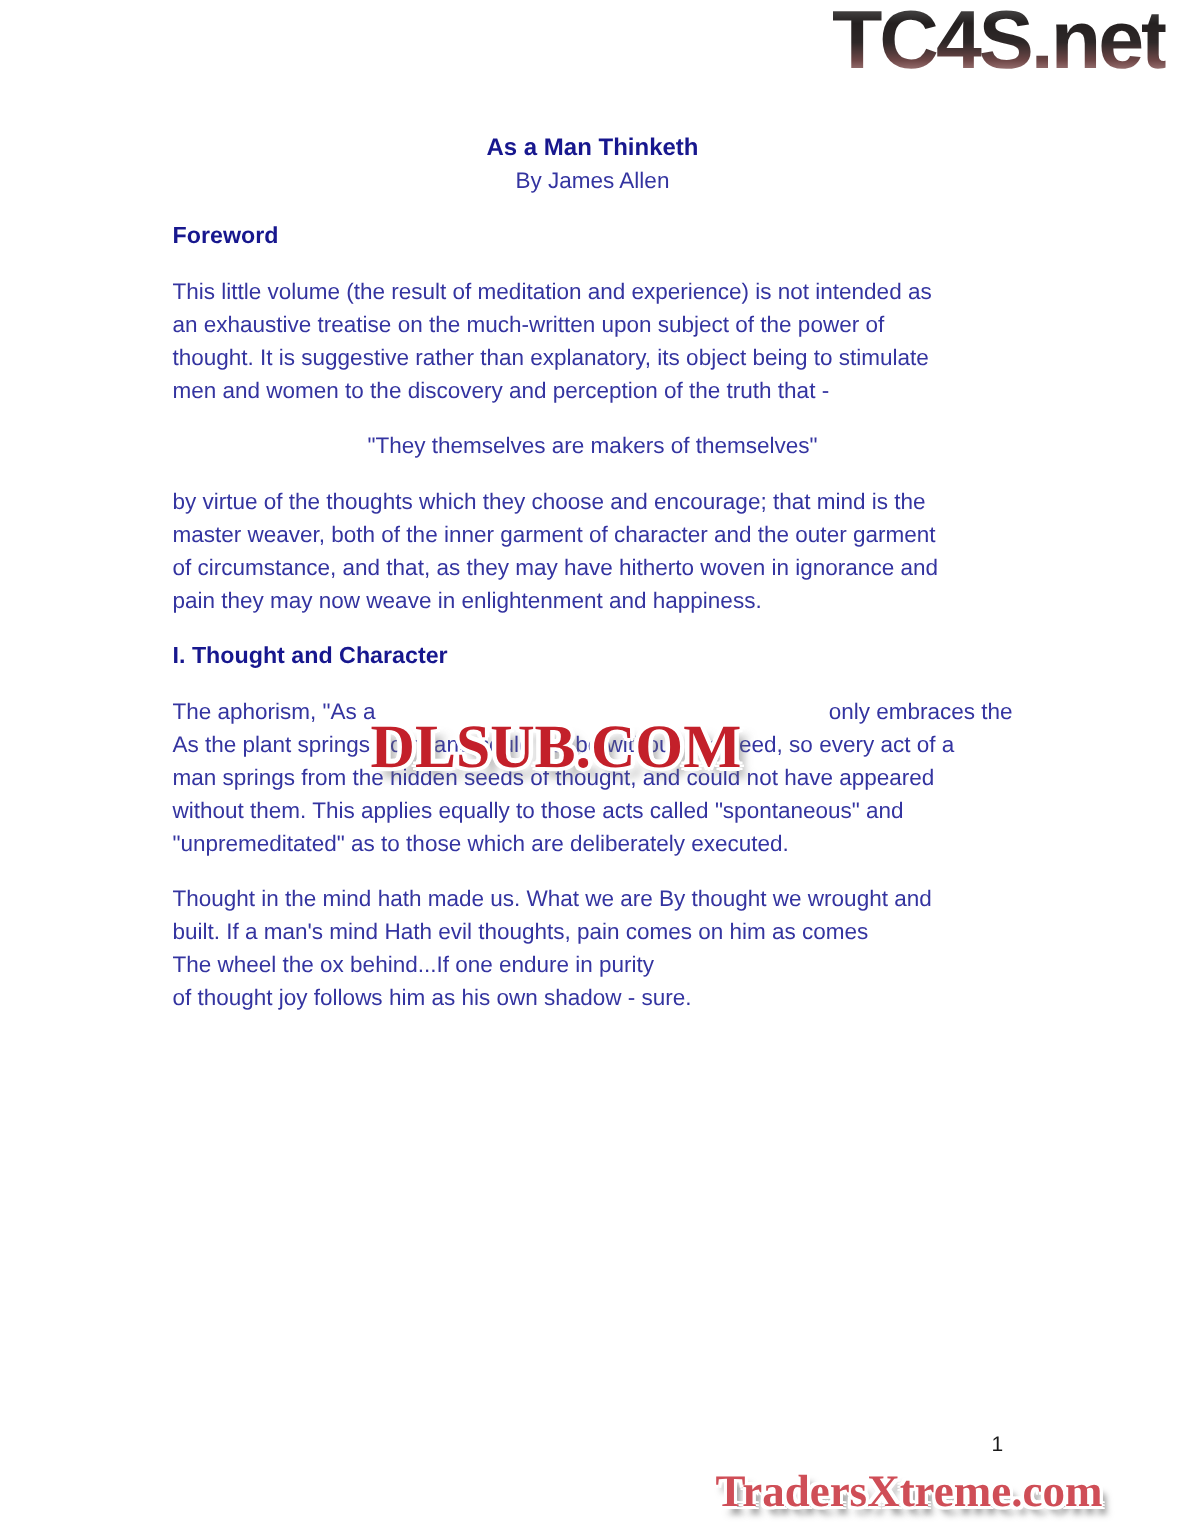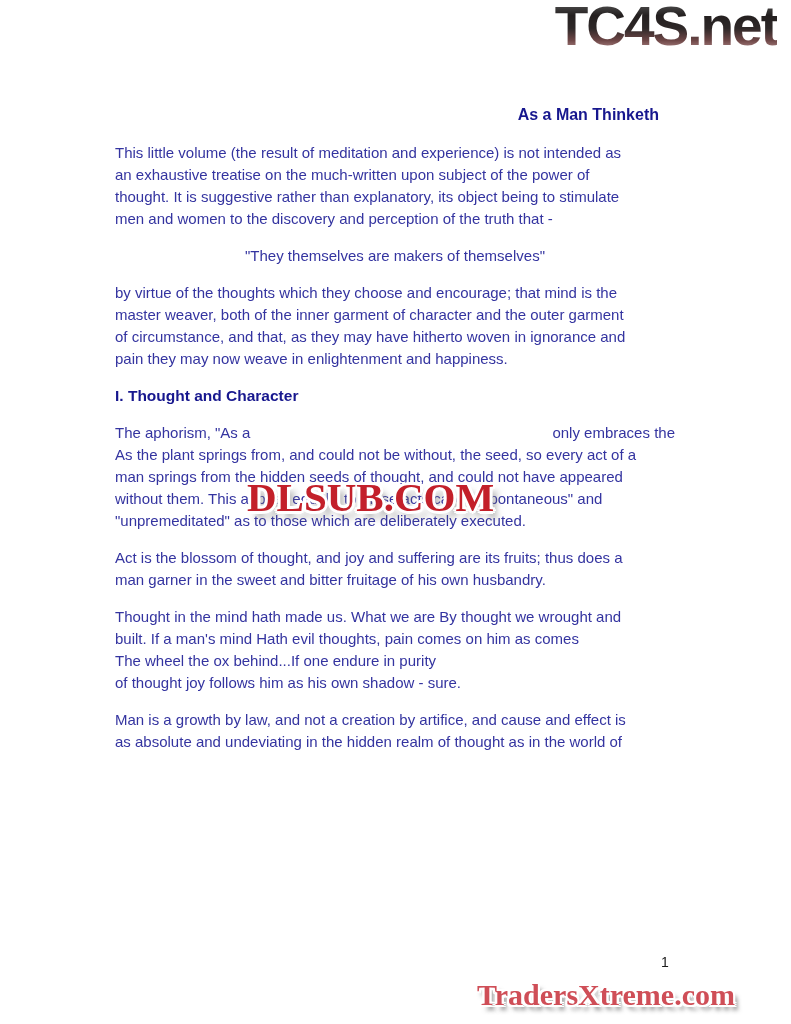--- a/index.html
+++ b/index.html
@@ -7,21 +7,21 @@
     width:791px;height:1024px;background:#ffffff;position:relative;
     font-family:"Liberation Sans", sans-serif;overflow:hidden;
   }
   
   .content{
     position:absolute;left:115px;top:88px;width:560px;
     color:#3434a0;font-size:15px;line-height:22px;
   }
   .content > *{margin:0 0 15px 0;white-space:pre;}
   .doc-title{
-    text-align:right;font-weight:bold;color:#17178e;font-size:16px;margin:16px;
+    text-align:center;font-weight:bold;color:#17178e;font-size:16px;margin:0;
   }
   .doc-byline{text-align:center;margin:0 0 15px 0;}
   .doc-heading{font-weight:bold;color:#17178e;font-size:15.5px;}
   .doc-quote{text-align:center;}
   .split-line{
     display:flex;justify-content:space-between;margin:0;white-space:pre;
   }
   
   .wm-top{
     position:absolute;top:2px;right:14px;
@@ -59,21 +59,23 @@
     color:#1a1a1a;font-size:14px;line-height:18px;
   }
 </style>
 </head>
 <body>
 
 <div class="wm-top">TC4S.net</div>
 
 <main class="content">
   <div class="doc-title">As a Man Thinketh</div>
+  <div class="doc-byline">By James Allen</div>
 
+  <div class="doc-heading">Foreword</div>
 
   <p>This little volume (the result of meditation and experience) is not intended as
 an exhaustive treatise on the much-written upon subject of the power of
 thought. It is suggestive rather than explanatory, its object being to stimulate
 men and women to the discovery and perception of the truth that -</p>
 
   <div class="doc-quote">"They themselves are makers of themselves"</div>
 
   <p>by virtue of the thoughts which they choose and encourage; that mind is the
 master weaver, both of the inner garment of character and the outer garment
@@ -86,29 +88,25 @@
   <div class="split-line">
     <span>The aphorism, "As a</span>
     <span>only embraces the</span>
   </div>
 
   <p>As the plant springs from, and could not be without, the seed, so every act of a
 man springs from the hidden seeds of thought, and could not have appeared
 without them. This applies equally to those acts called "spontaneous" and
 "unpremeditated" as to those which are deliberately executed.</p>
 
-  <p>Act is the blossom of thought, and joy and suffering are its fruits; thus does a
-man garner in the sweet and bitter fruitage of his own husbandry.</p>
 
   <p>Thought in the mind hath made us. What we are By thought we wrought and
 built. If a man's mind Hath evil thoughts, pain comes on him as comes
 The wheel the ox behind...If one endure in purity
 of thought joy follows him as his own shadow - sure.</p>
 
-  <p>Man is a growth by law, and not a creation by artifice, and cause and effect is
-as absolute and undeviating in the hidden realm of thought as in the world of</p>
 </main>
 
 <div class="wm-center">DLSUB.COM</div>
 
 <div class="page-number">1</div>
 
 <div class="wm-bottom">TradersXtreme.com</div>
 
 </body></html>

